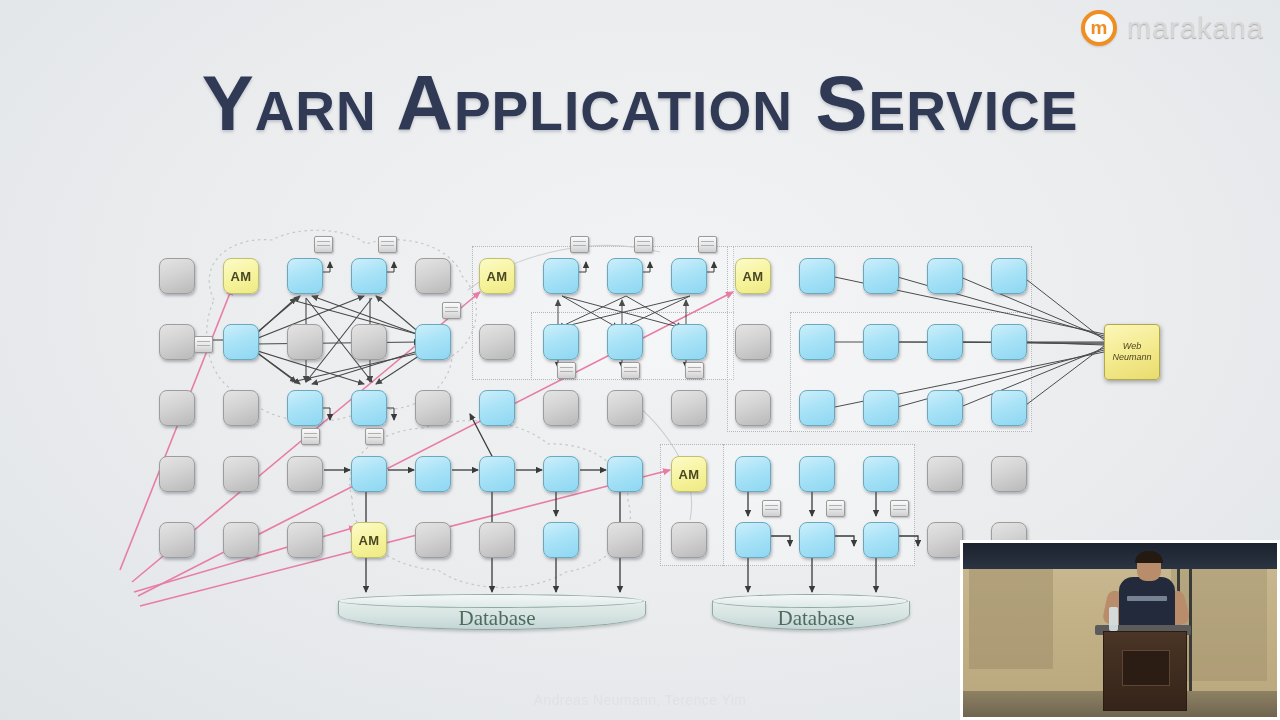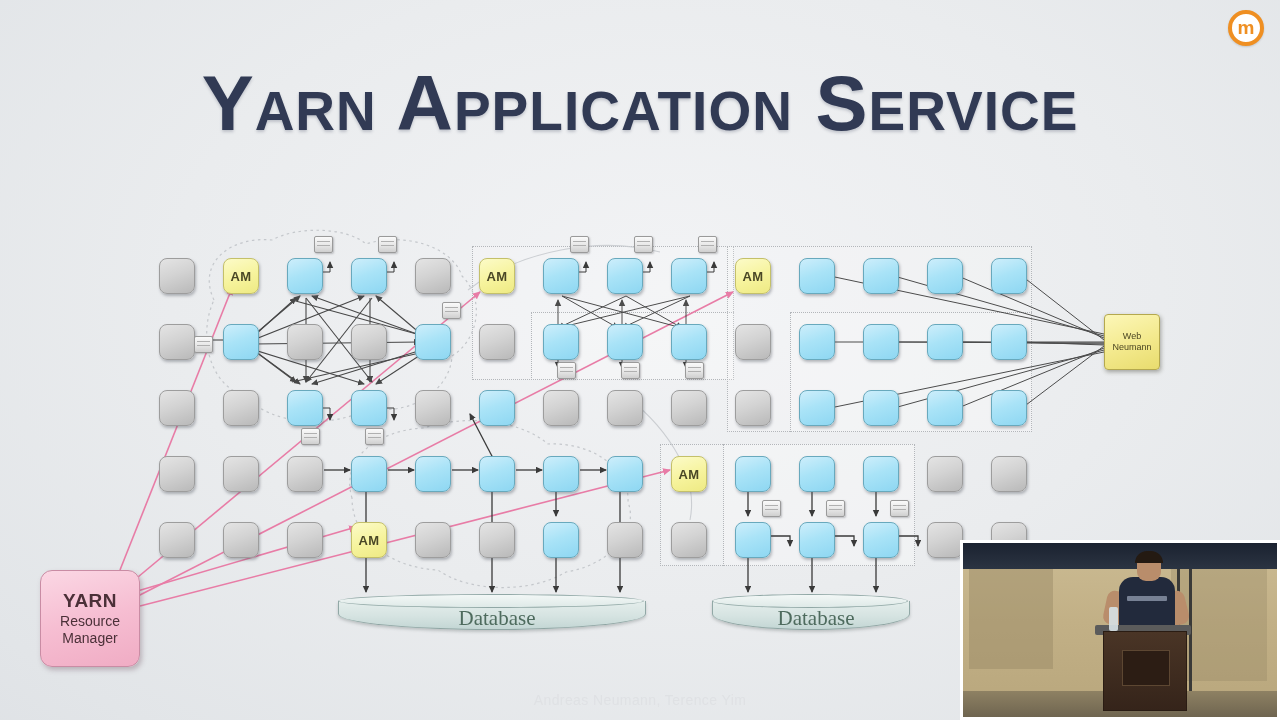--- a/index.html
+++ b/index.html
@@ -416,49 +416,45 @@
         <div class="node active" style="left: 735px; top: 522px;"></div>
         <div class="store" style="left: 762px; top: 500px;"></div>
         <div class="node active" style="left: 799px; top: 522px;"></div>
         <div class="store" style="left: 826px; top: 500px;"></div>
         <div class="node active" style="left: 863px; top: 522px;"></div>
         <div class="store" style="left: 890px; top: 500px;"></div>
         <div class="node idle" style="left: 927px; top: 522px;"></div>
         <div class="node idle" style="left: 991px; top: 522px;"></div>
       </div>
 
-    <div class="node webservice" id="webservice" style="left:1104px;top:314px;">
+    <div class="node webservice" id="webservice" style="left:1104px;top:324px;font-style:italic;">
       <span>Web</span>
       <span>Neumann</span>
     </div>
 
     <div class="db" style="left:338px;top:594px;width:306px;height:40px;">
       <div class="body"></div>
       <div class="top"></div>
       <div class="label">Database</div>
     </div>
     <div class="db" style="left:712px;top:594px;width:196px;height:40px;">
       <div class="body"></div>
       <div class="top"></div>
       <div class="label">Database</div>
     </div>
 
-    <div id="rm" style="left:40px;top:570px;">
-      <span class="l1">YARN</span>
-      <span class="l2">Resource</span>
-      <span class="l3">Manager</span>
-    </div>
   </div>
 
   <div id="title">Yarn Application Service</div>
 
   <div id="brand">
     <span class="ring">
       <i>m</i>
     </span>
+    <span class="word">marakana</span>
   </div>
 
 
   <div id="caption">Andreas Neumann, Terence Yim</div>
 
   <div id="pip">
     <div class="wall"></div>
     <div class="ceil"></div>
     <div class="panelL"></div>
     <div class="panelR"></div>

